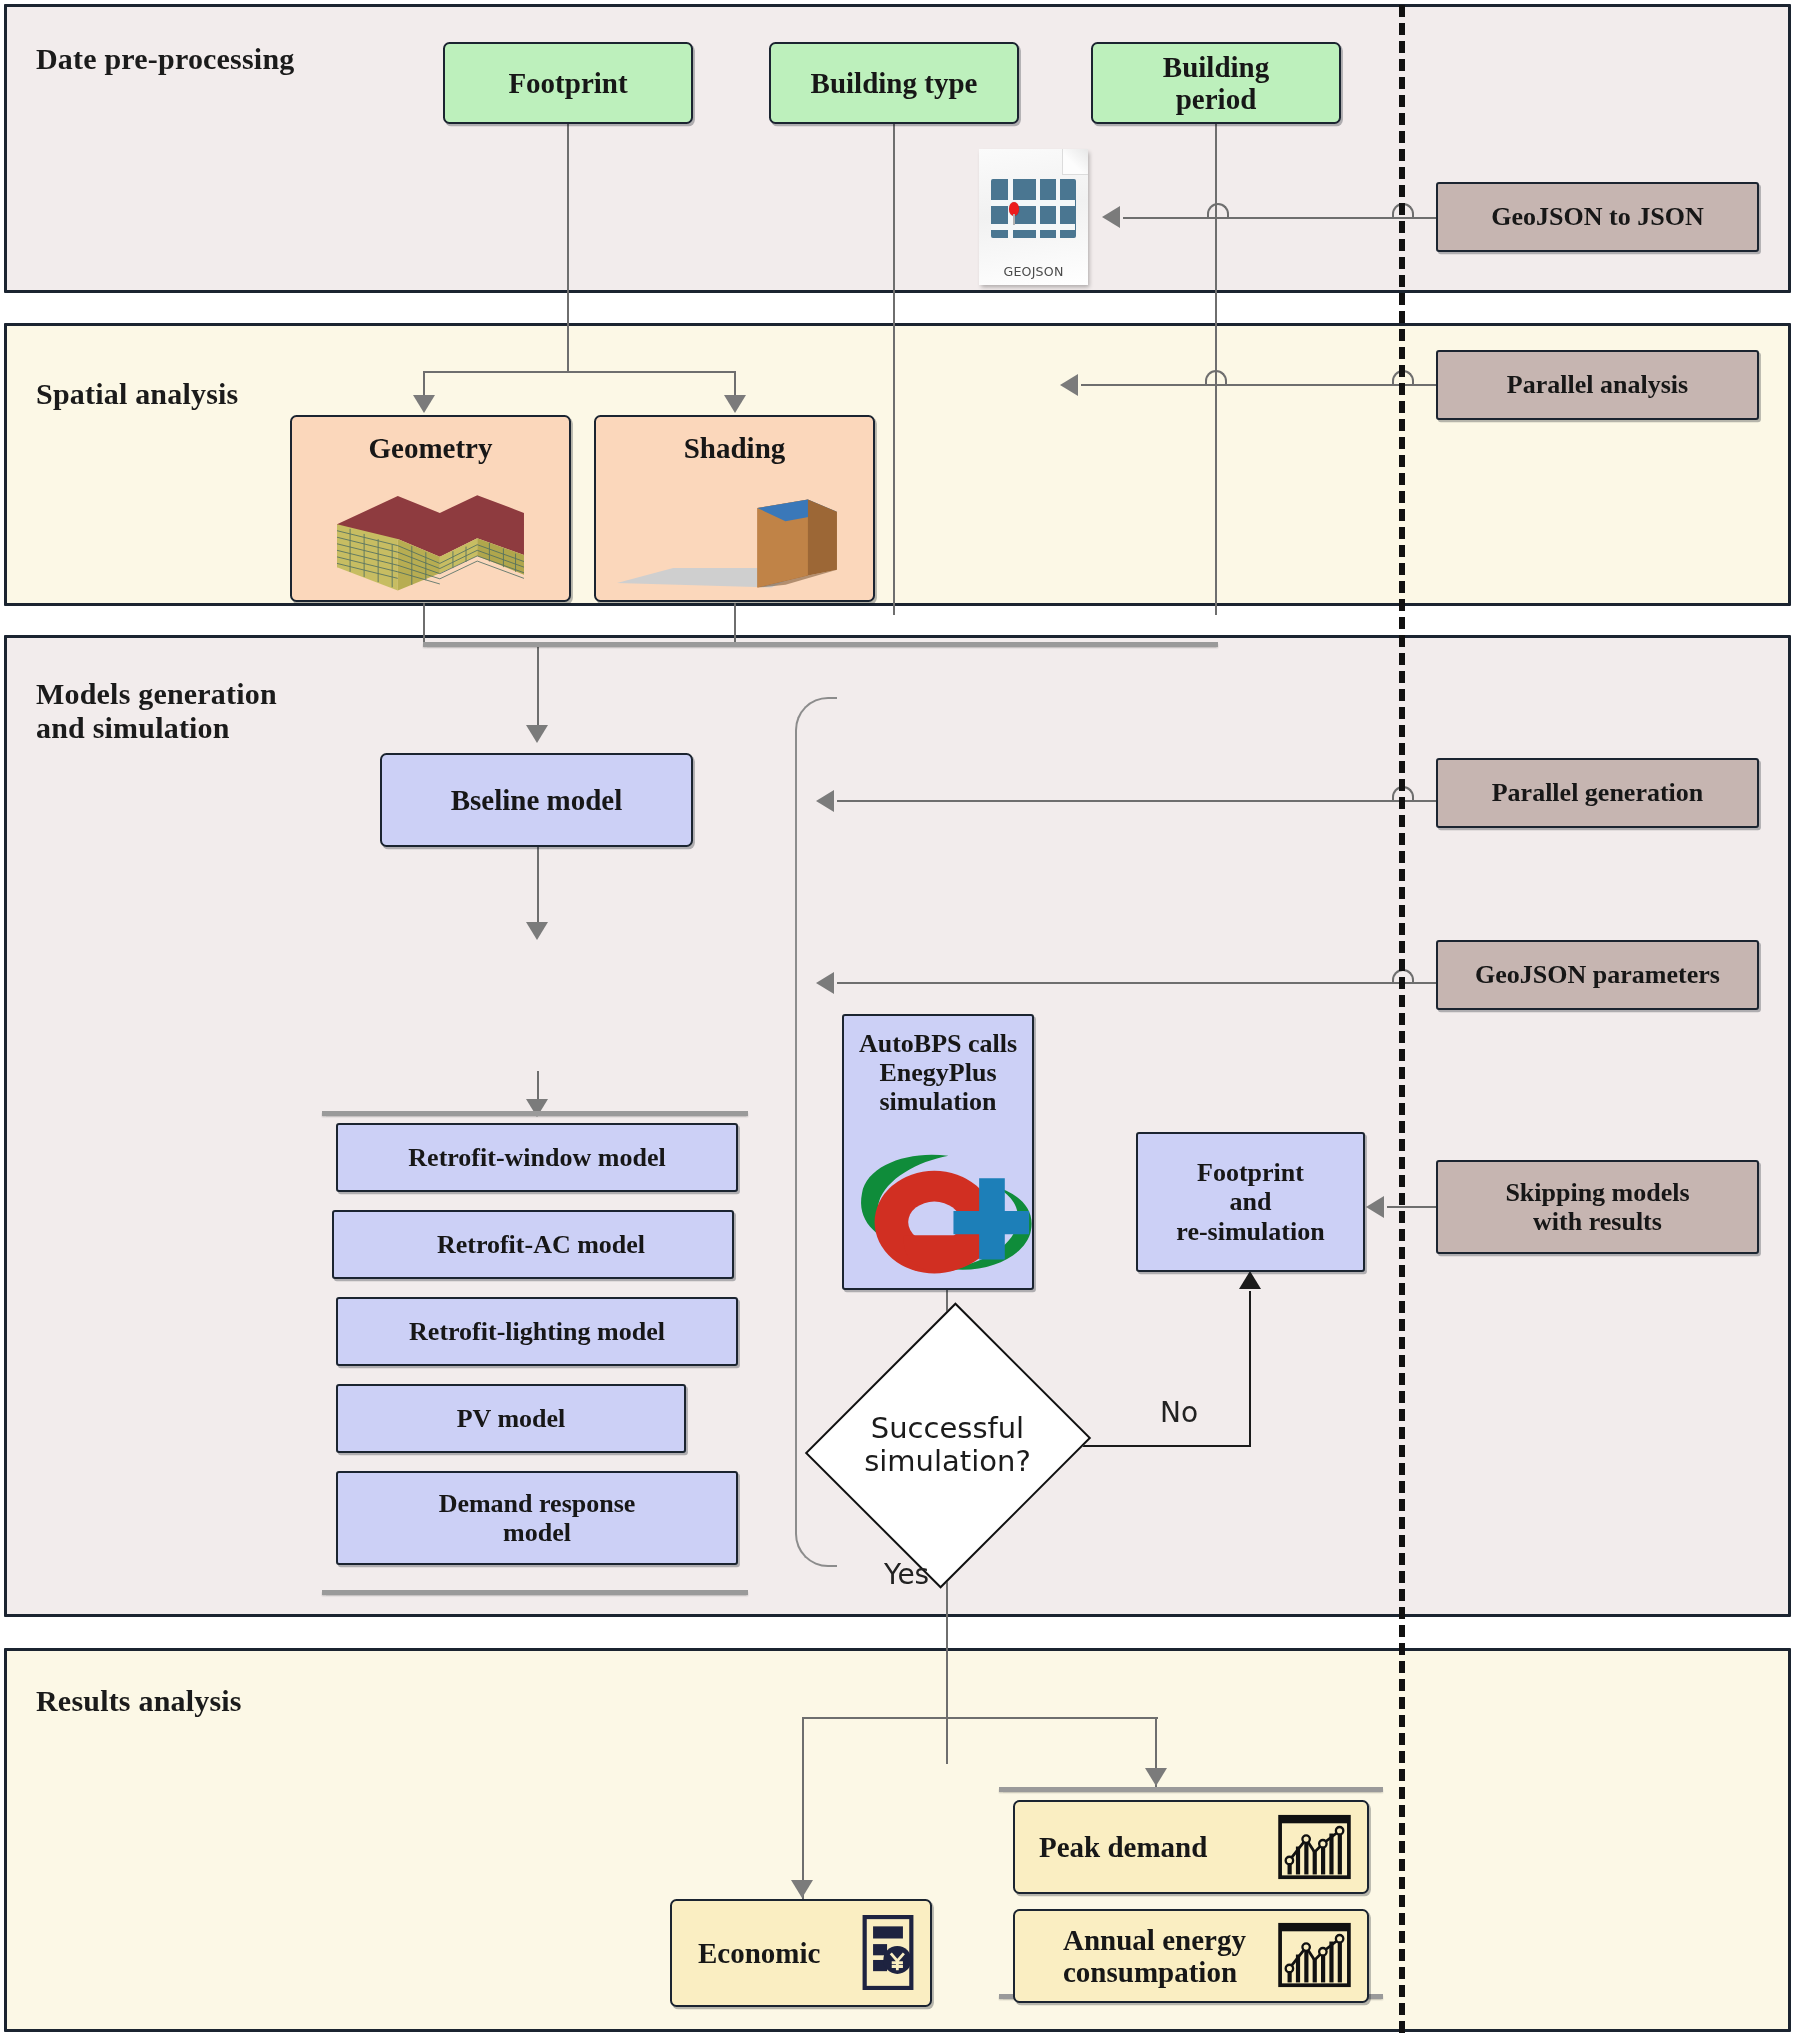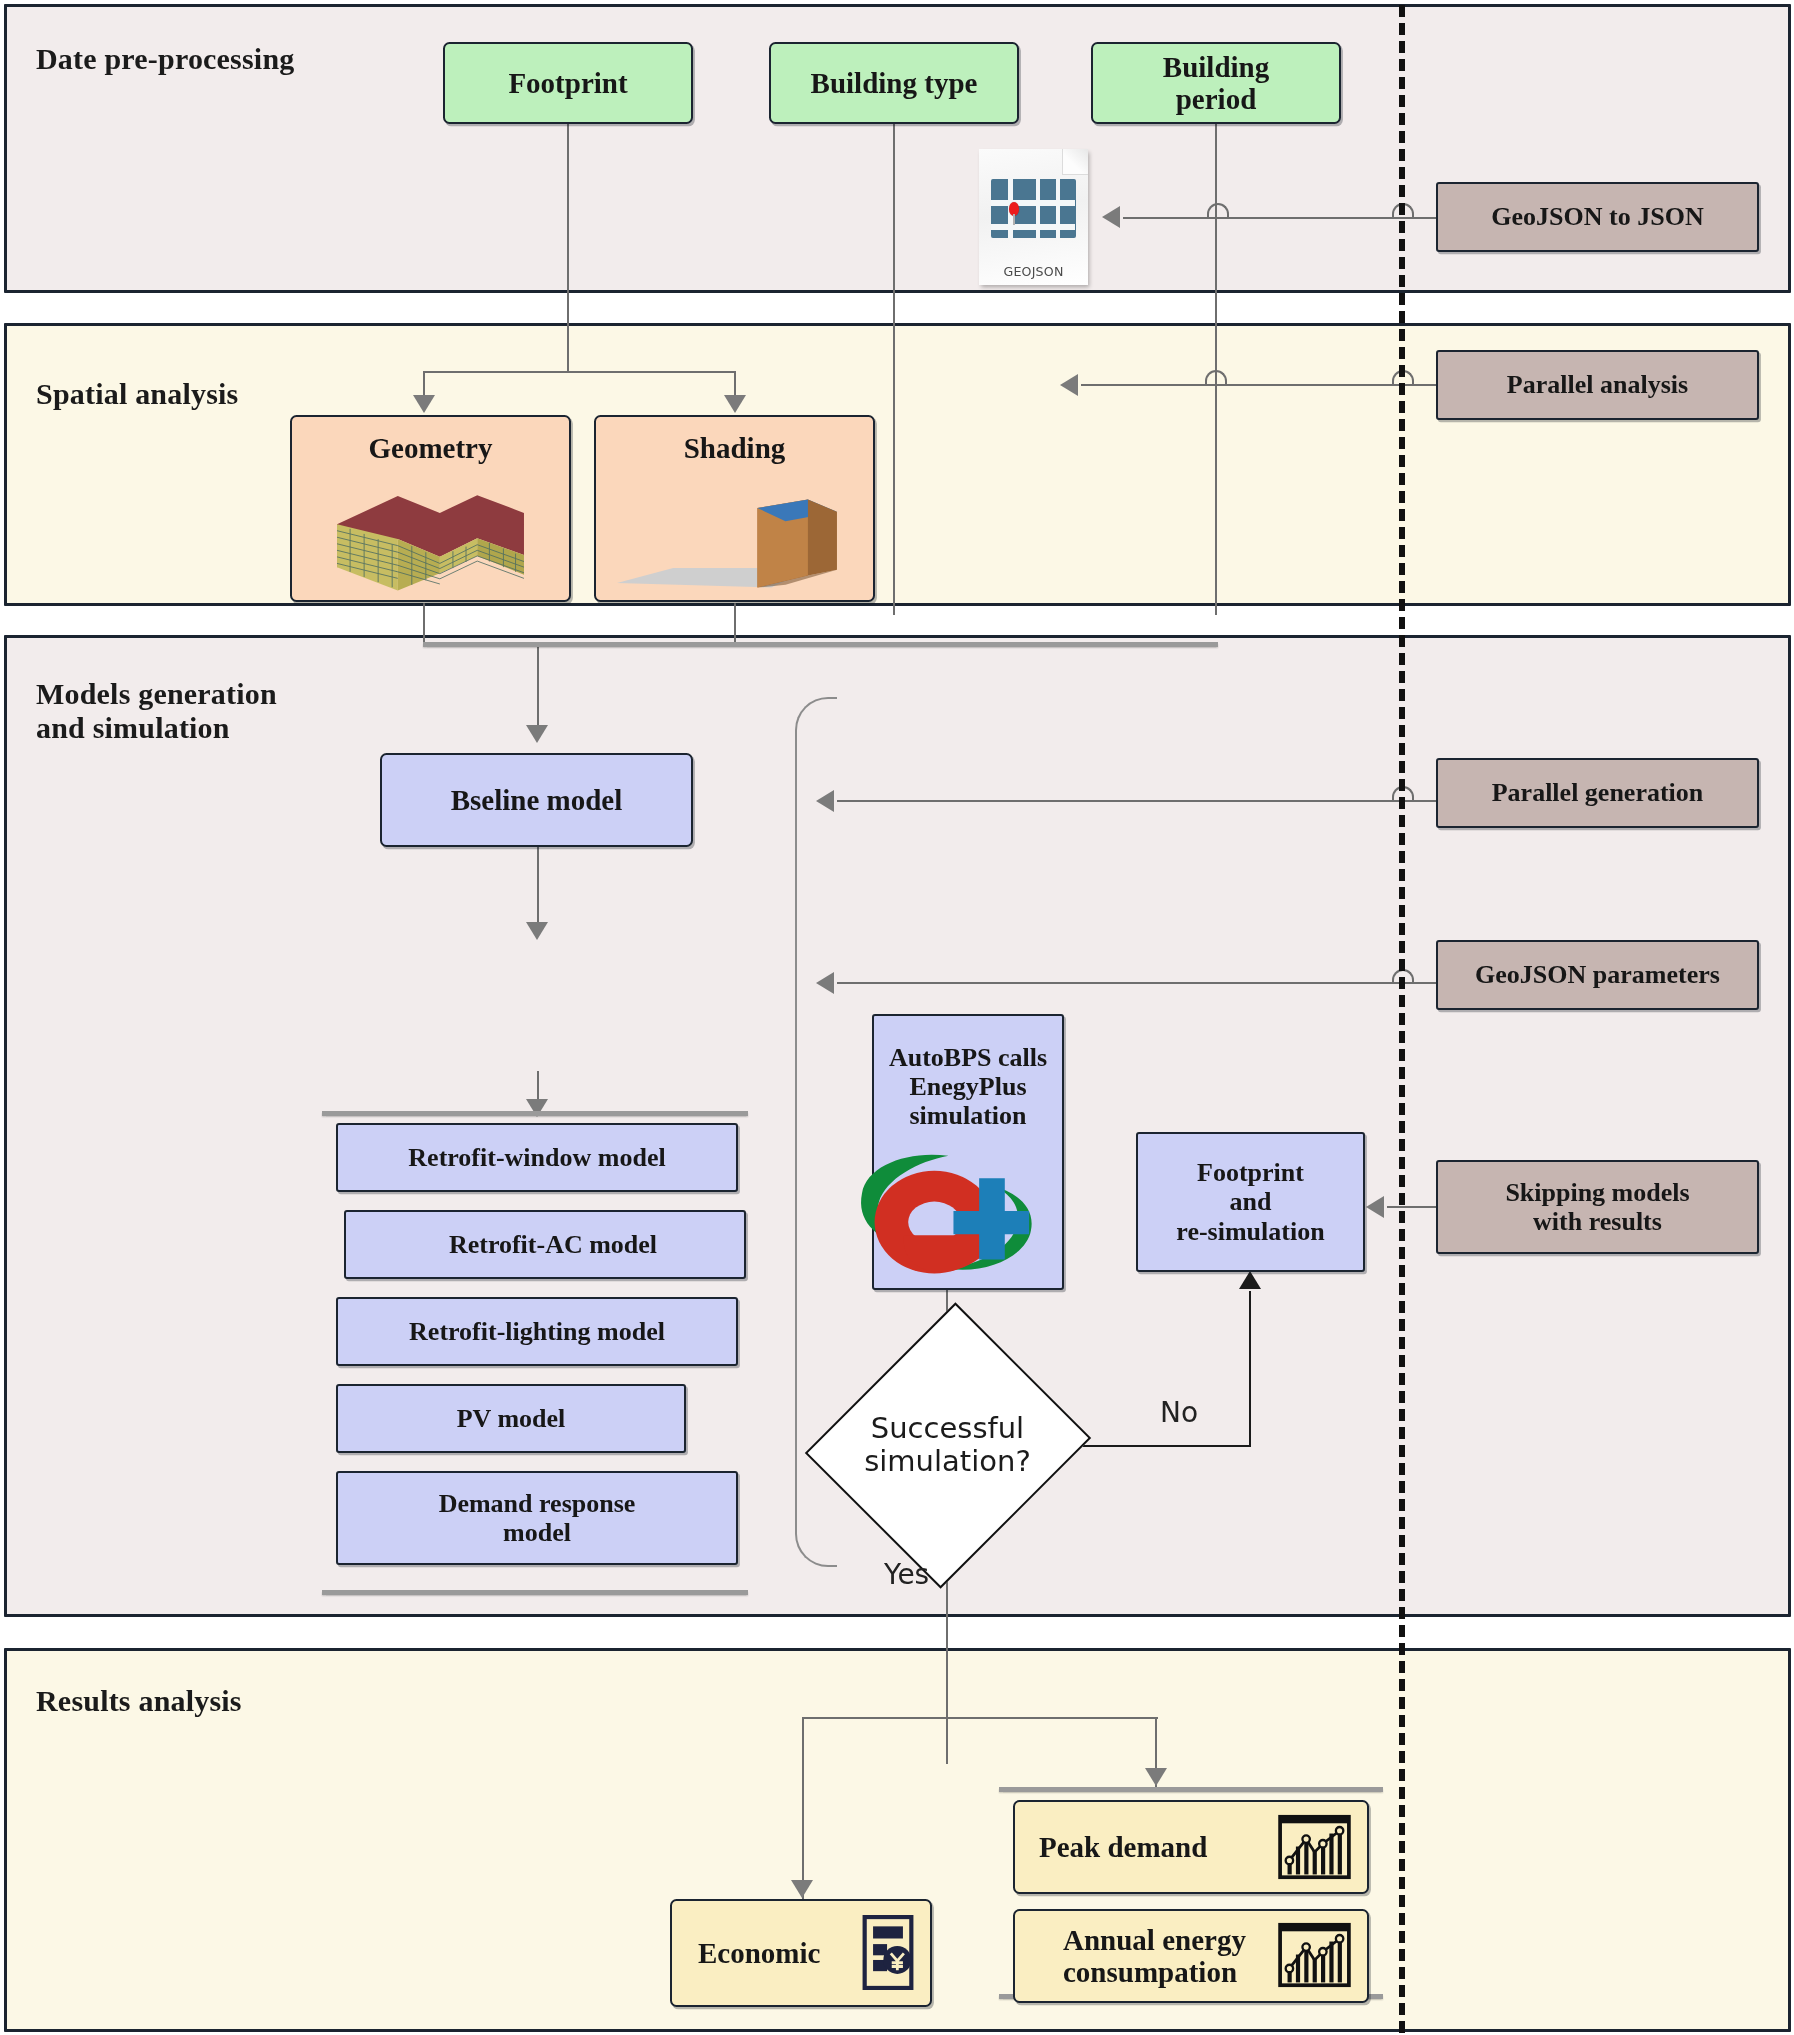--- a/index.html
+++ b/index.html
@@ -329,37 +329,37 @@
 
   <div class="ln v" style="left:537px; top:1071px; height:44px;"></div>
   <div class="arrow-d" style="left:526px; top:1099px;"></div>
 
   <div class="stack-bar" style="left:322px; top:1111px; width:426px;"></div>
   <div class="stack-bar" style="left:322px; top:1590px; width:426px;"></div>
 
   <div class="node lilac sq" style="left:336px; top:1123px; width:402px; height:69px; font-size:26px;">
     <span class="lbl">Retrofit-window model</span>
   </div>
-  <div class="node lilac sq" style="left:344px; top:1210px; width:402px; height:69px; font-size:26px;padding-left:16px;">
+  <div class="node lilac sq" style="left:332px; top:1210px; width:402px; height:69px; font-size:26px;padding-left:16px;">
     <span class="lbl">Retrofit-AC model</span>
   </div>
   <div class="node lilac sq" style="left:336px; top:1297px; width:402px; height:69px; font-size:26px;">
     <span class="lbl">Retrofit-lighting model</span>
   </div>
   <div class="node lilac sq" style="left:336px; top:1384px; width:350px; height:69px; font-size:26px;">
     <span class="lbl">PV model</span>
   </div>
   <div class="node lilac sq" style="left:336px; top:1471px; width:402px; height:94px; font-size:26px;">
     <span class="lbl">Demand response
 model</span>
   </div>
 
   <div class="brace" style="left:795px; top:697px; width:42px; height:870px;"></div>
 
-  <div class="node lilac sq" style="left:872px; top:1014px; width:192px; height:276px; font-size:26px; align-items:flex-start; padding-top:27px;">
+  <div class="node lilac sq" style="left:842px; top:1014px; width:192px; height:276px; font-size:26px; align-items:flex-start; padding-top:13px;">
     <span class="lbl">AutoBPS calls
 EnegyPlus
 simulation</span>
   </div>
   <svg class="eplus" style="left:848px; top:1137px;" width="196" height="145" viewBox="0 0 420 310">
     <path d="M30,120 C40,60 130,28 215,40 C150,52 80,90 66,140 C56,178 78,210 112,228
              C60,216 18,178 30,120 Z" fill="#0f8c3a"></path>
     <path d="M392,200 C382,254 300,294 215,282 C286,272 350,236 362,190
              C372,150 348,120 310,104 C362,118 402,152 392,200 Z" fill="#0f8c3a"></path>
     <ellipse cx="185" cy="182" rx="128" ry="110" fill="#d12f22"></ellipse>

